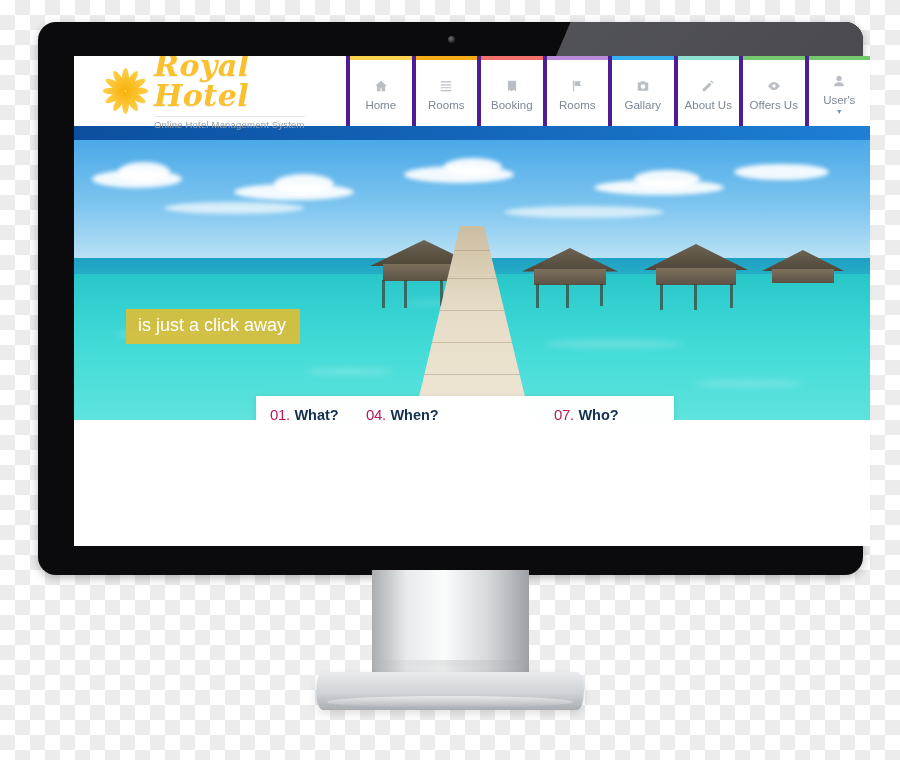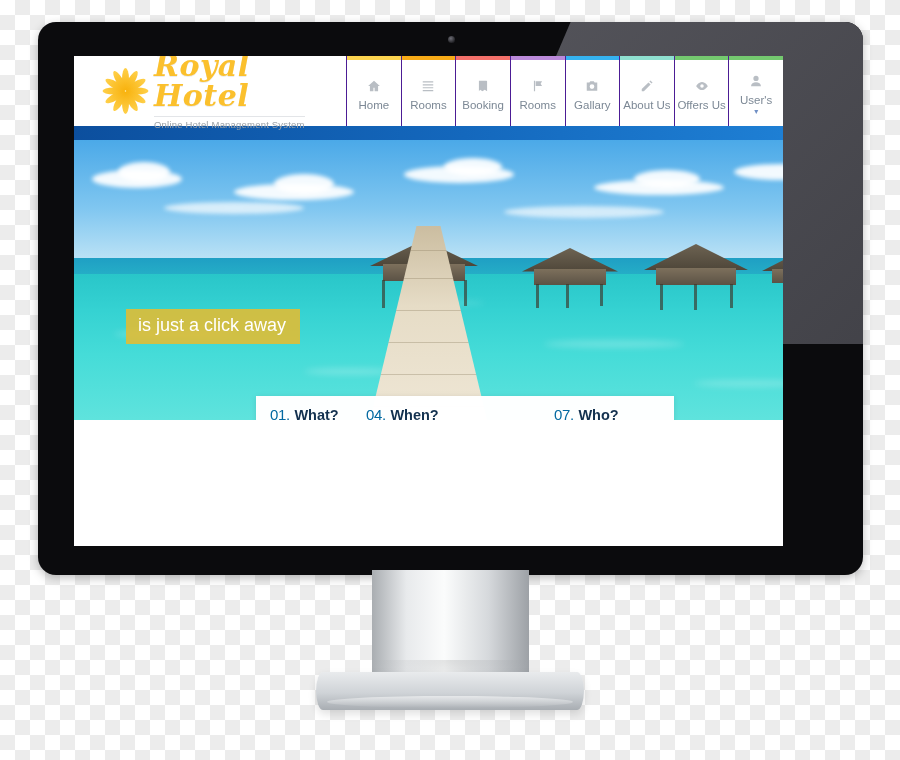--- a/index.html
+++ b/index.html
@@ -36,21 +36,21 @@
     border-top-right-radius:18px;
   }
   .webcam{
     position:absolute;left:50%;top:14px;width:7px;height:7px;margin-left:-3px;
     border-radius:50%;
     background:radial-gradient(circle at 40% 35%,#6e6e76,#232327 70%);
   }
 
   
   .screen{
-    position:absolute;left:36px;top:34px;width:709px;height:490px;
+    position:absolute;left:36px;top:34px;width:796px;height:490px;
     background:#ffffff;overflow:hidden;
   }
 
   
   .site-header{position:relative;height:70px;background:#ffffff;display:flex;}
   .logo-area{width:272px;display:flex;align-items:center;padding-left:28px;box-sizing:border-box;}
   .sun{position:relative;width:46px;height:46px;flex:none;}
   .sun .core{
     position:absolute;left:11px;top:11px;width:24px;height:24px;border-radius:50%;
     background:radial-gradient(circle at 45% 40%,#ffe9a0,#ffc01e 65%,#f5a800);
@@ -66,21 +66,21 @@
     font-size:30px;color:#fbc02d;letter-spacing:.5px;
     text-shadow:0 1px 0 rgba(0,0,0,.08);
   }
   .brand-tag{
     margin-top:5px;font-size:9.5px;color:#9aa0a6;letter-spacing:.2px;
     padding-top:3px;border-top:1px solid #e3e5e8;display:inline-block;
   }
 
   .nav{flex:1;display:flex;}
   .nav-item{
-    position:relative;flex:1;border-left:1px solid #4c1d95;
+    position:relative;flex:1;border-left:4px solid #4c1d95;
     display:flex;flex-direction:column;align-items:center;justify-content:center;
     padding-top:6px;box-sizing:border-box;cursor:pointer;
   }
   .nav-item .topbar{position:absolute;left:0;top:0;height:4px;width:100%;}
   .nav-icon{height:17px;display:flex;align-items:center;justify-content:center;color:#b9bec4;}
   .nav-icon svg{display:block;fill:#b9bec4;}
   .nav-label{margin-top:5px;font-size:11.5px;color:#7c8895;white-space:nowrap;}
   .nav-caret{font-size:8px;color:#6f8fc4;line-height:1;margin-top:2px;}
 
   
@@ -131,21 +131,21 @@
   .booking{
     position:absolute;left:182px;top:256px;width:418px;
     background:rgba(255,255,255,.97);
     box-shadow:0 1px 6px rgba(0,0,0,.10);
   }
   .booking-head{
     display:flex;height:32px;align-items:flex-end;
     background:rgba(255,255,255,.55);
   }
   .bh-col{padding:0 0 4px 14px;box-sizing:border-box;white-space:nowrap;}
-  .bh-num{font-size:15px;color:#0369a1;letter-spacing:-.3px;}
+  .bh-num{font-size:15px;color:#be185d;letter-spacing:-.3px;}
   .bh-q{font-size:14.5px;color:#13314f;font-weight:bold;}
 
   
   .neck{
     position:absolute;left:372px;top:570px;width:157px;height:120px;
     background:linear-gradient(90deg,#a9adb1 0%,#e8eaec 22%,#fbfcfc 46%,#d6d9dc 74%,#9da1a6 100%);
     border-radius:0 0 6px 6px;
   }
   .base{
     position:absolute;left:316px;top:672px;width:268px;height:38px;

